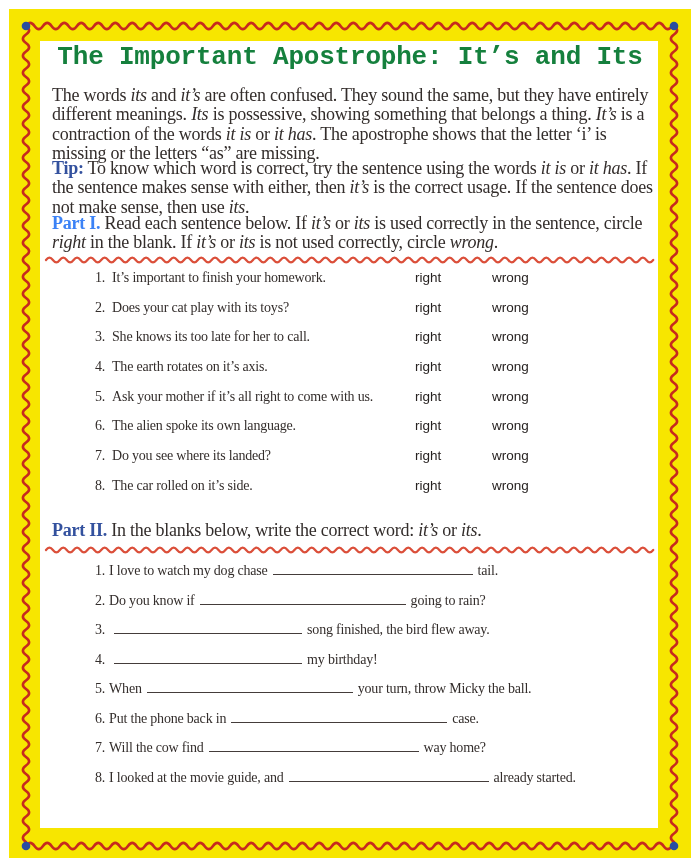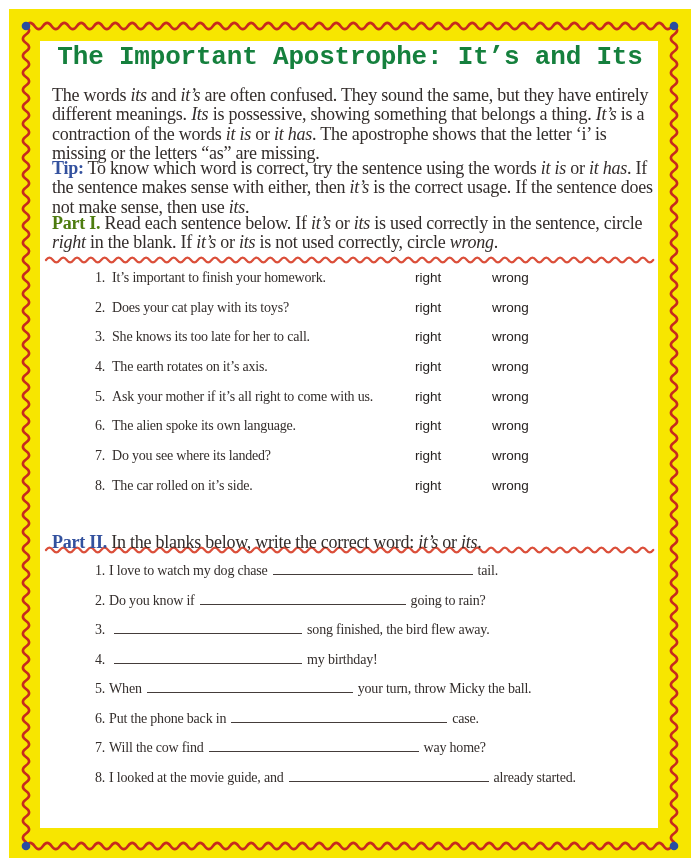--- a/index.html
+++ b/index.html
@@ -9,21 +9,21 @@
   .inner{position:absolute;left:40px;top:41px;width:618px;height:787px;background:#ffffff;}
   #deco{position:absolute;left:0;top:0;pointer-events:none;}
 
   .title{position:absolute;left:52px;top:42px;width:596px;text-align:center;
          font-size:26px;font-weight:bold;letter-spacing:-0.2px;}
   .para{position:absolute;left:52px;width:604px;font-size:18px;line-height:19.3px;
         letter-spacing:-0.25px;}
   .intro{top:86px;}
   .tip{top:159px;}
   .p1head{top:214px;}
-  .p2head{top:521px;margin-top:12px;}
+  .p2head{top:521px;}
   .lbl{font-weight:bold;}
 
   .p1list{position:absolute;left:52px;top:270px;width:604px;}
   .p1row{position:relative;height:29.7px;font-size:14px;letter-spacing:-0.2px;}
   .p1row .num{position:absolute;left:43px;}
   .p1row .sent{position:absolute;left:60px;white-space:nowrap;text-align:right;}
   .opt{position:absolute;font-family:"Liberation Sans",sans-serif;font-size:13.5px;
        color:#272221;letter-spacing:0;}
   .opt.r{left:363px;}
   .opt.w{left:440px;}
@@ -61,21 +61,21 @@
       <path d="M 46 260 q 3.45 -4.6 6.9 0 q 3.45 4.6 6.9 0 q 3.45 -4.6 6.9 0 q 3.45 4.6 6.9 0 q 3.45 -4.6 6.9 0 q 3.45 4.6 6.9 0 q 3.45 -4.6 6.9 0 q 3.45 4.6 6.9 0 q 3.45 -4.6 6.9 0 q 3.45 4.6 6.9 0 q 3.45 -4.6 6.9 0 q 3.45 4.6 6.9 0 q 3.45 -4.6 6.9 0 q 3.45 4.6 6.9 0 q 3.45 -4.6 6.9 0 q 3.45 4.6 6.9 0 q 3.45 -4.6 6.9 0 q 3.45 4.6 6.9 0 q 3.45 -4.6 6.9 0 q 3.45 4.6 6.9 0 q 3.45 -4.6 6.9 0 q 3.45 4.6 6.9 0 q 3.45 -4.6 6.9 0 q 3.45 4.6 6.9 0 q 3.45 -4.6 6.9 0 q 3.45 4.6 6.9 0 q 3.45 -4.6 6.9 0 q 3.45 4.6 6.9 0 q 3.45 -4.6 6.9 0 q 3.45 4.6 6.9 0 q 3.45 -4.6 6.9 0 q 3.45 4.6 6.9 0 q 3.45 -4.6 6.9 0 q 3.45 4.6 6.9 0 q 3.45 -4.6 6.9 0 q 3.45 4.6 6.9 0 q 3.45 -4.6 6.9 0 q 3.45 4.6 6.9 0 q 3.45 -4.6 6.9 0 q 3.45 4.6 6.9 0 q 3.45 -4.6 6.9 0 q 3.45 4.6 6.9 0 q 3.45 -4.6 6.9 0 q 3.45 4.6 6.9 0 q 3.45 -4.6 6.9 0 q 3.45 4.6 6.9 0 q 3.45 -4.6 6.9 0 q 3.45 4.6 6.9 0 q 3.45 -4.6 6.9 0 q 3.45 4.6 6.9 0 q 3.45 -4.6 6.9 0 q 3.45 4.6 6.9 0 q 3.45 -4.6 6.9 0 q 3.45 4.6 6.9 0 q 3.45 -4.6 6.9 0 q 3.45 4.6 6.9 0 q 3.45 -4.6 6.9 0 q 3.45 4.6 6.9 0 q 3.45 -4.6 6.9 0 q 3.45 4.6 6.9 0 q 3.45 -4.6 6.9 0 q 3.45 4.6 6.9 0 q 3.45 -4.6 6.9 0 q 3.45 4.6 6.9 0 q 3.45 -4.6 6.9 0 q 3.45 4.6 6.9 0 q 3.45 -4.6 6.9 0 q 3.45 4.6 6.9 0 q 3.45 -4.6 6.9 0 q 3.45 4.6 6.9 0 q 3.45 -4.6 6.9 0 q 3.45 4.6 6.9 0 q 3.45 -4.6 6.9 0 q 3.45 4.6 6.9 0 q 3.45 -4.6 6.9 0 q 3.45 4.6 6.9 0 q 3.45 -4.6 6.9 0 q 3.45 4.6 6.9 0 q 3.45 -4.6 6.9 0 q 3.45 4.6 6.9 0 q 3.45 -4.6 6.9 0 q 3.45 4.6 6.9 0 q 3.45 -4.6 6.9 0 q 3.45 4.6 6.9 0 q 3.45 -4.6 6.9 0 q 3.45 4.6 6.9 0 q 3.45 -4.6 6.9 0 q 3.45 4.6 6.9 0" fill="none" stroke="#DB4F3A" stroke-width="2.2" stroke-linecap="round"></path>
       <path d="M 46 550 q 3.45 -4.6 6.9 0 q 3.45 4.6 6.9 0 q 3.45 -4.6 6.9 0 q 3.45 4.6 6.9 0 q 3.45 -4.6 6.9 0 q 3.45 4.6 6.9 0 q 3.45 -4.6 6.9 0 q 3.45 4.6 6.9 0 q 3.45 -4.6 6.9 0 q 3.45 4.6 6.9 0 q 3.45 -4.6 6.9 0 q 3.45 4.6 6.9 0 q 3.45 -4.6 6.9 0 q 3.45 4.6 6.9 0 q 3.45 -4.6 6.9 0 q 3.45 4.6 6.9 0 q 3.45 -4.6 6.9 0 q 3.45 4.6 6.9 0 q 3.45 -4.6 6.9 0 q 3.45 4.6 6.9 0 q 3.45 -4.6 6.9 0 q 3.45 4.6 6.9 0 q 3.45 -4.6 6.9 0 q 3.45 4.6 6.9 0 q 3.45 -4.6 6.9 0 q 3.45 4.6 6.9 0 q 3.45 -4.6 6.9 0 q 3.45 4.6 6.9 0 q 3.45 -4.6 6.9 0 q 3.45 4.6 6.9 0 q 3.45 -4.6 6.9 0 q 3.45 4.6 6.9 0 q 3.45 -4.6 6.9 0 q 3.45 4.6 6.9 0 q 3.45 -4.6 6.9 0 q 3.45 4.6 6.9 0 q 3.45 -4.6 6.9 0 q 3.45 4.6 6.9 0 q 3.45 -4.6 6.9 0 q 3.45 4.6 6.9 0 q 3.45 -4.6 6.9 0 q 3.45 4.6 6.9 0 q 3.45 -4.6 6.9 0 q 3.45 4.6 6.9 0 q 3.45 -4.6 6.9 0 q 3.45 4.6 6.9 0 q 3.45 -4.6 6.9 0 q 3.45 4.6 6.9 0 q 3.45 -4.6 6.9 0 q 3.45 4.6 6.9 0 q 3.45 -4.6 6.9 0 q 3.45 4.6 6.9 0 q 3.45 -4.6 6.9 0 q 3.45 4.6 6.9 0 q 3.45 -4.6 6.9 0 q 3.45 4.6 6.9 0 q 3.45 -4.6 6.9 0 q 3.45 4.6 6.9 0 q 3.45 -4.6 6.9 0 q 3.45 4.6 6.9 0 q 3.45 -4.6 6.9 0 q 3.45 4.6 6.9 0 q 3.45 -4.6 6.9 0 q 3.45 4.6 6.9 0 q 3.45 -4.6 6.9 0 q 3.45 4.6 6.9 0 q 3.45 -4.6 6.9 0 q 3.45 4.6 6.9 0 q 3.45 -4.6 6.9 0 q 3.45 4.6 6.9 0 q 3.45 -4.6 6.9 0 q 3.45 4.6 6.9 0 q 3.45 -4.6 6.9 0 q 3.45 4.6 6.9 0 q 3.45 -4.6 6.9 0 q 3.45 4.6 6.9 0 q 3.45 -4.6 6.9 0 q 3.45 4.6 6.9 0 q 3.45 -4.6 6.9 0 q 3.45 4.6 6.9 0 q 3.45 -4.6 6.9 0 q 3.45 4.6 6.9 0 q 3.45 -4.6 6.9 0 q 3.45 4.6 6.9 0 q 3.45 -4.6 6.9 0 q 3.45 4.6 6.9 0 q 3.45 -4.6 6.9 0 q 3.45 4.6 6.9 0" fill="none" stroke="#DB4F3A" stroke-width="2.2" stroke-linecap="round"></path>
     </svg>
 
   <div class="title" style="color: #15803d; font-family: Liberation Mono, monospace;">The Important Apostrophe: It’s and Its</div>
 
   <div class="para intro"><span>The words </span><i>its </i><span>and </span><i>it’s </i><span>are often confused. They sound the same, but they have entirely different meanings. </span><i>Its </i><span>is possessive, showing something that belongs a thing. </span><i>It’s </i><span>is a contraction of the words </span><i>it is </i><span>or </span><i>it has</i><span>. The apostrophe shows that the letter ‘i’ is missing or the letters “as” are missing.</span></div>
 
   <div class="para tip"><span class="lbl" style="color: rgb(51, 81, 158);">Tip:</span><span><span> To know which word is correct, try the sentence using the words </span><i>it is </i><span>or </span><i>it has</i><span>.  If the sentence makes sense with either, then </span><i>it’s </i><span>is the correct usage. If the sentence does not make sense, then use </span><i>its</i><span>.</span></span></div>
 
-  <div class="para p1head"><span class="lbl" style="color: #4d7c0f;">Part I.</span><span><span> Read each sentence below. If </span><i>it’s </i><span>or </span><i>its </i><span>is used correctly in the sentence, circle </span><i>right </i><span>in the blank. If </span><i>it’s </i><span>or </span><i>its </i><span>is not used correctly, circle </span><i>wrong</i><span>.</span></span></div>
+  <div class="para p1head"><span class="lbl" style="color: #3b82f6;">Part I.</span><span><span> Read each sentence below. If </span><i>it’s </i><span>or </span><i>its </i><span>is used correctly in the sentence, circle </span><i>right </i><span>in the blank. If </span><i>it’s </i><span>or </span><i>its </i><span>is not used correctly, circle </span><i>wrong</i><span>.</span></span></div>
 
   <div class="p1list">
     <div class="p1row">
         <span class="num">1.</span>
         <span class="sent">It’s important to finish your homework.</span>
         <span class="opt r">right</span>
         <span class="opt w">wrong</span>
       </div>
     <div class="p1row">
         <span class="num">2.</span>

